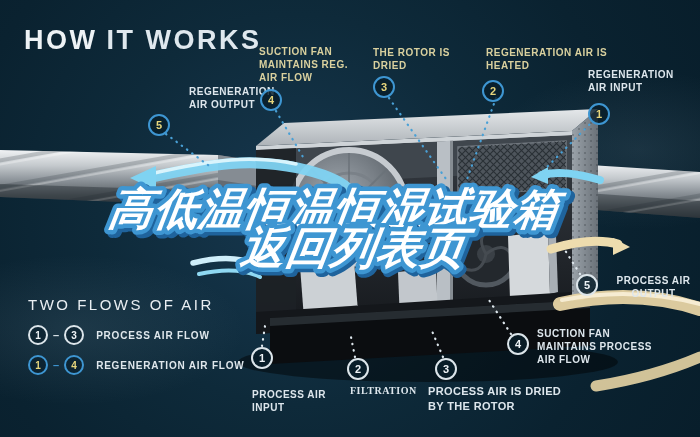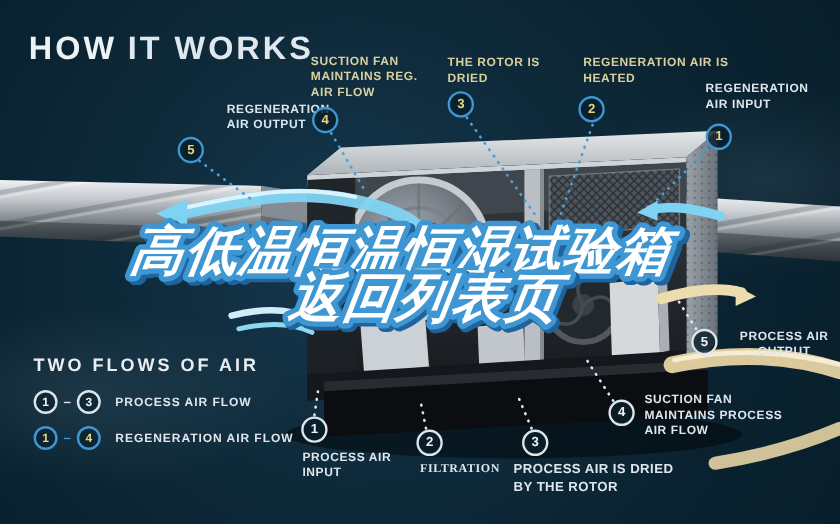--- a/index.html
+++ b/index.html
@@ -19,21 +19,21 @@
   .label.yellow{color:#d9d09e;}
   .label.small{font-size:11px;letter-spacing:.35px;}
   .badge{
     position:absolute;width:22px;height:22px;border-radius:50%;
     display:flex;align-items:center;justify-content:center;
     font-size:11px;font-weight:700;background:rgba(8,30,43,.82);box-sizing:border-box;
   }
   .badge.regen{border:2px solid #3e96d2;color:#e7d67c;}
   .badge.process{border:2px solid #dce5ea;color:#eef3f6;}
   .legend{position:absolute;left:28px;top:296px;}
-  .legend-title{font-size:15px;font-weight:700;letter-spacing:2.5px;color:#e9eef2;margin-bottom:12px;white-space:nowrap;}
+  .legend-title{font-size:15px;font-weight:400;letter-spacing:2.5px;color:#e9eef2;margin-bottom:12px;white-space:nowrap;}
   .legend-row{display:flex;align-items:center;height:20px;margin-bottom:10px;}
   .lcirc{
     width:20px;height:20px;border-radius:50%;box-sizing:border-box;flex:0 0 auto;
     display:flex;align-items:center;justify-content:center;font-size:10px;font-weight:700;
     background:rgba(8,30,43,.6);
   }
   .legend-row.process .lcirc{border:2px solid #dce5ea;color:#eef3f6;}
   .legend-row.regen .lcirc{border:2px solid #3e96d2;color:#e7d67c;}
   .ldash{margin:0 5px;font-weight:700;font-size:11px;}
   .legend-row.process .ldash{color:#dce5ea;}
@@ -223,21 +223,21 @@
   <div class="label yellow" style="left:486px;top:46px;width:135px;">REGENERATION AIR IS HEATED</div>
   <div class="badge regen" style="left:482px;top:80px;">2</div>
 
   <div class="label" style="left:588px;top:68px;width:105px;">REGENERATION AIR INPUT</div>
   <div class="badge regen" style="left:588px;top:103px;">1</div>
 
   <div class="badge process" style="left:576px;top:274px;">5</div>
   <div class="label" style="left:606px;top:274px;width:95px;text-align:center;">PROCESS AIR OUTPUT</div>
 
   <div class="badge process" style="left:251px;top:347px;">1</div>
-  <div class="label" style="left:252px;top:375px;width:90px;">PROCESS AIR INPUT</div>
+  <div class="label" style="left:252px;top:388px;width:90px;">PROCESS AIR INPUT</div>
 
   <div class="badge process" style="left:347px;top:358px;">2</div>
   <div class="label" style="left:350px;top:384px;width:90px;font-family:Liberation Serif, serif;">FILTRATION</div>
 
   <div class="badge process" style="left:435px;top:358px;">3</div>
   <div class="label small" style="left:428px;top:384px;width:145px;">PROCESS AIR IS DRIED BY THE ROTOR</div>
 
   <div class="badge process" style="left:507px;top:333px;">4</div>
   <div class="label" style="left:537px;top:327px;width:125px;">SUCTION FAN MAINTAINS PROCESS AIR FLOW</div>
 

